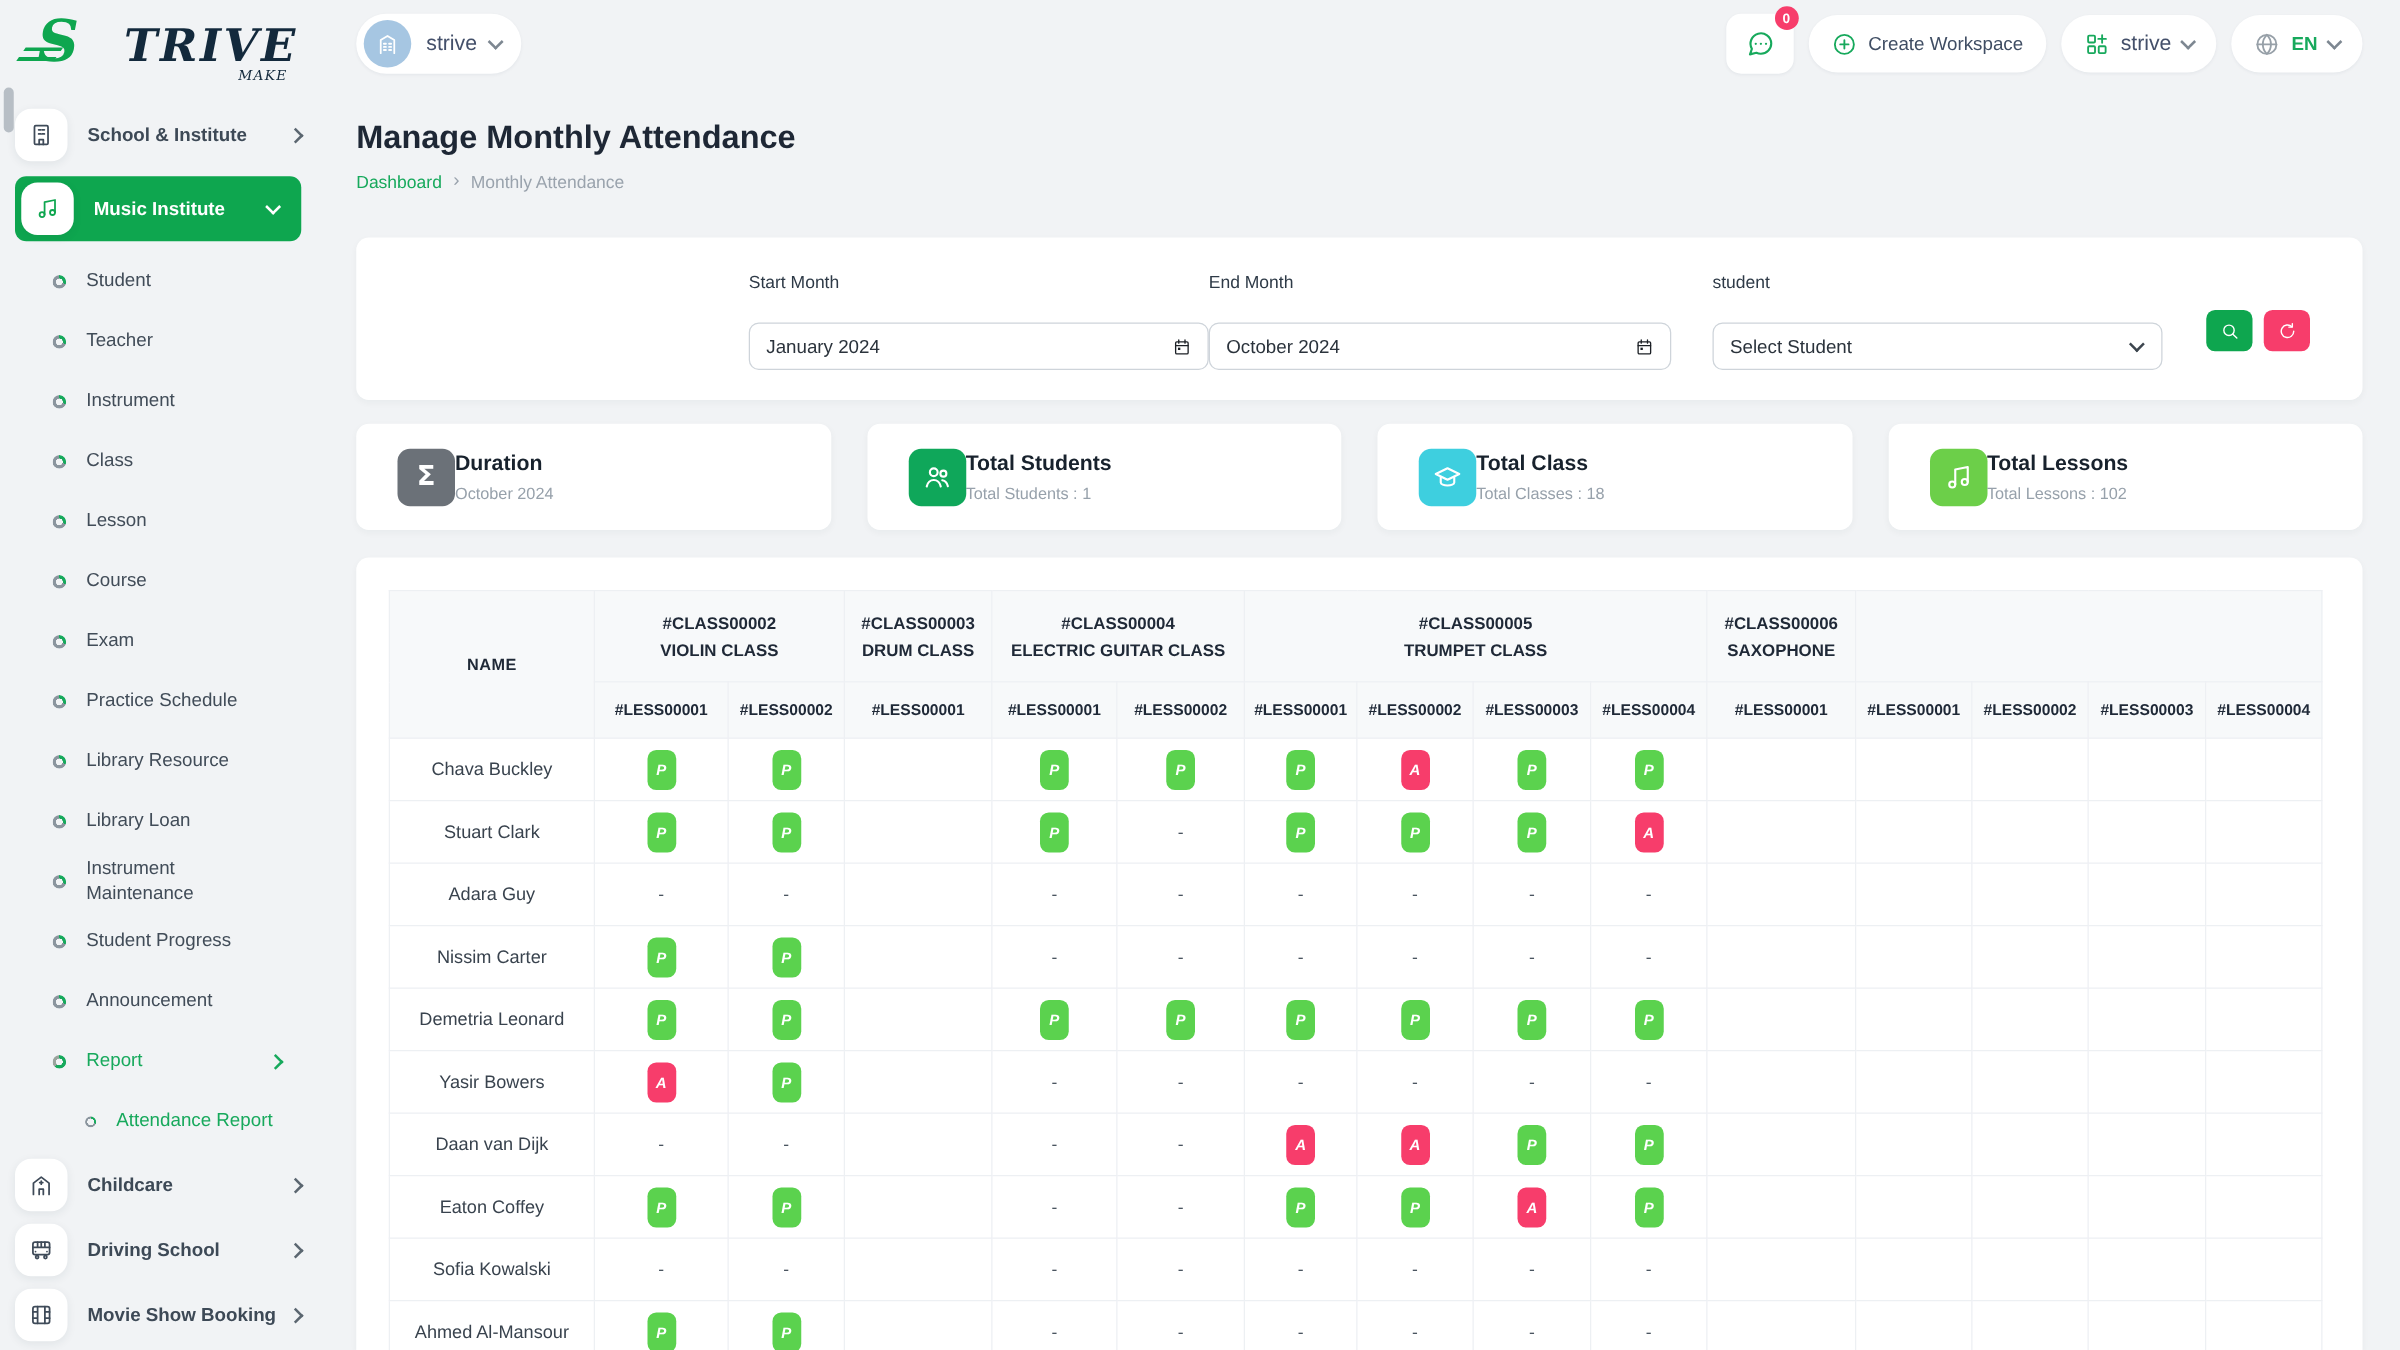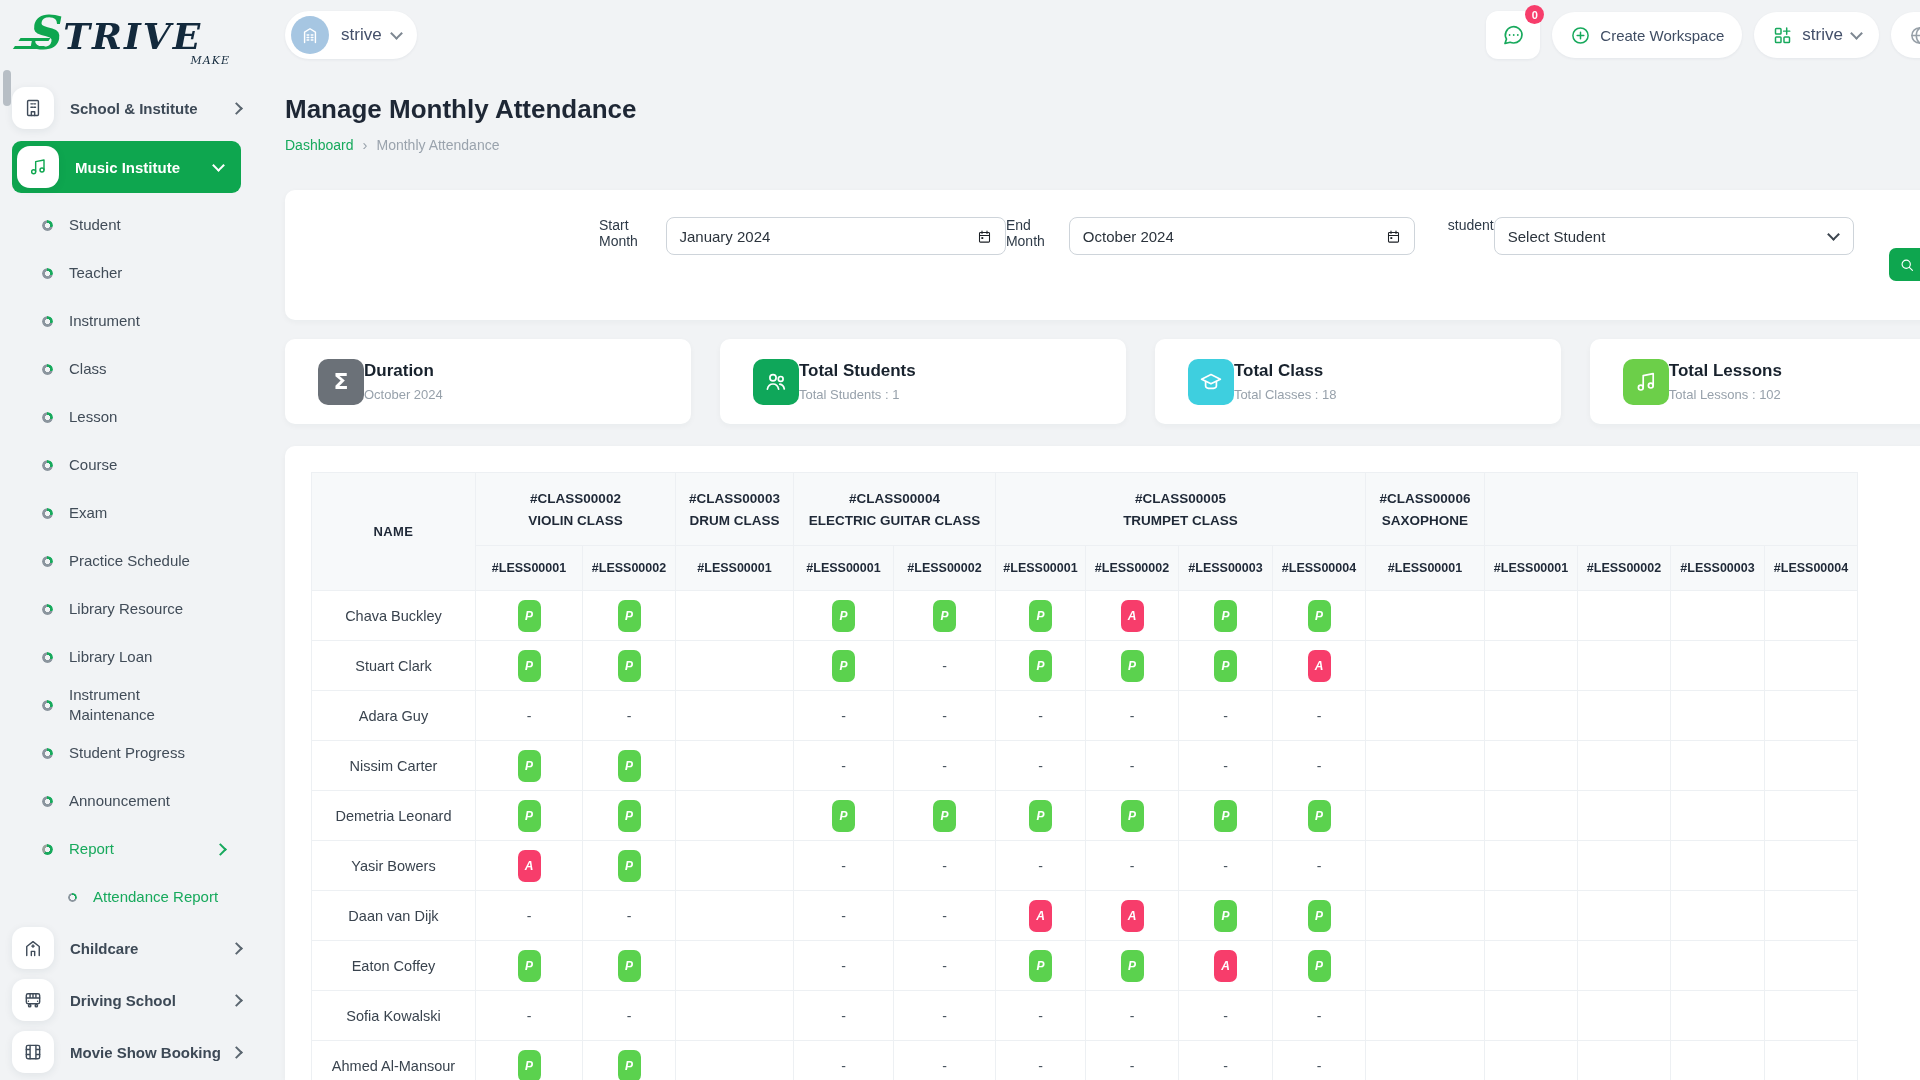--- a/index.html
+++ b/index.html
@@ -7,21 +7,21 @@
   .app{display:flex;width:1920px;height:1080px;}
 
   
   .sidebar{width:265px;flex:none;position:relative;}
   .side-scroll{position:absolute;left:3px;top:70px;width:8px;height:36px;border-radius:4px;background:#b7bec5;}
   .logo{padding:10px 0 0 30px;position:relative;width:200px;}
   .logo-row{display:flex;align-items:baseline;font-family:"DejaVu Serif","Liberation Serif",serif;font-style:italic;font-weight:700;}
   .logo-s{font-size:46px;color:var(--accent);position:relative;line-height:1;}
   .logo-s::after{content:"";position:absolute;left:-14px;bottom:5px;width:30px;height:13px;
     background:repeating-linear-gradient(to bottom,var(--accent) 0 3px,transparent 3px 8px);transform:skewX(-35deg);}
-  .logo-trive{font-size:36px;color:#13293c;letter-spacing:2px;line-height:1;}
+  .logo-trive{font-size:36px;color:#13293c;letter-spacing:2px;line-height:1;margin-left:36px;}
   .logo-make{font-family:"DejaVu Serif",serif;font-style:italic;font-size:11px;color:#13293c;text-align:right;margin-top:-2px;letter-spacing:1px;}
   nav{margin-top:14px;display:flex;flex-direction:column;}
   .nav-group{display:flex;align-items:center;height:50px;margin:2px 16px 2px 12px;cursor:pointer;}
   .icon-box{width:42px;height:42px;background:#fff;border-radius:13px;box-shadow:0 2px 8px rgba(30,45,60,.08);
     display:flex;align-items:center;justify-content:center;color:#3f4b59;flex:none;}
   .icon-box svg{width:20px;height:20px;}
   .g-label{margin-left:16px;font-size:15px;font-weight:600;color:#3d4956;}
   .nav-group .chev{margin-left:auto;margin-right:8px;color:#5b6670;}
   .nav-active{display:flex;align-items:center;height:52px;margin:6px 24px 8px 12px;background:var(--accent);
     border-radius:9px;padding-left:5px;cursor:pointer;}
@@ -66,21 +66,21 @@
 
   .page-title{font-size:26px;font-weight:700;color:#1e2735;margin:24px 0 0 0;}
   .breadcrumb{display:flex;align-items:center;gap:9px;margin-top:11px;font-size:14px;}
   .breadcrumb .home{color:var(--link);cursor:pointer;}
   .breadcrumb .sep{color:#9aa3ad;font-size:15px;}
   .breadcrumb .cur{color:#9aa3ad;}
 
   
   .filter-card{margin-top:37px;height:130px;background:#fff;border-radius:10px;box-shadow:0 2px 6px rgba(30,40,60,.04);
     display:flex;align-items:flex-start;padding:27px 24px 0 314px;box-sizing:border-box;}
-  .f-field{display:flex;flex-direction:row;}
+  .f-field{display:flex;flex-direction:column;gap:12px;}
   .f-label{font-size:14px;color:#2e3a47;margin-bottom:13px;}
   .f-input{height:38px;border:1px solid #ced4da;border-radius:8px;display:flex;align-items:center;
     justify-content:space-between;padding:0 13px;font-size:15px;color:#2b333c;box-sizing:border-box;cursor:pointer;background:#fff;}
   .f-input svg{width:15px;height:15px;color:#1c2026;}
   .w-start{width:368px;}
   .w-end{width:370px;margin-left:28px;}
   .f-input .chev{color:#3c454e;margin-right:2px;}
   .filter-actions{display:flex;gap:9px;margin-left:35px;margin-top:31px;}
   .btn{width:37px;height:33px;border:none;border-radius:7px;display:flex;align-items:center;justify-content:center;
     color:#fff;cursor:pointer;padding:0;}

